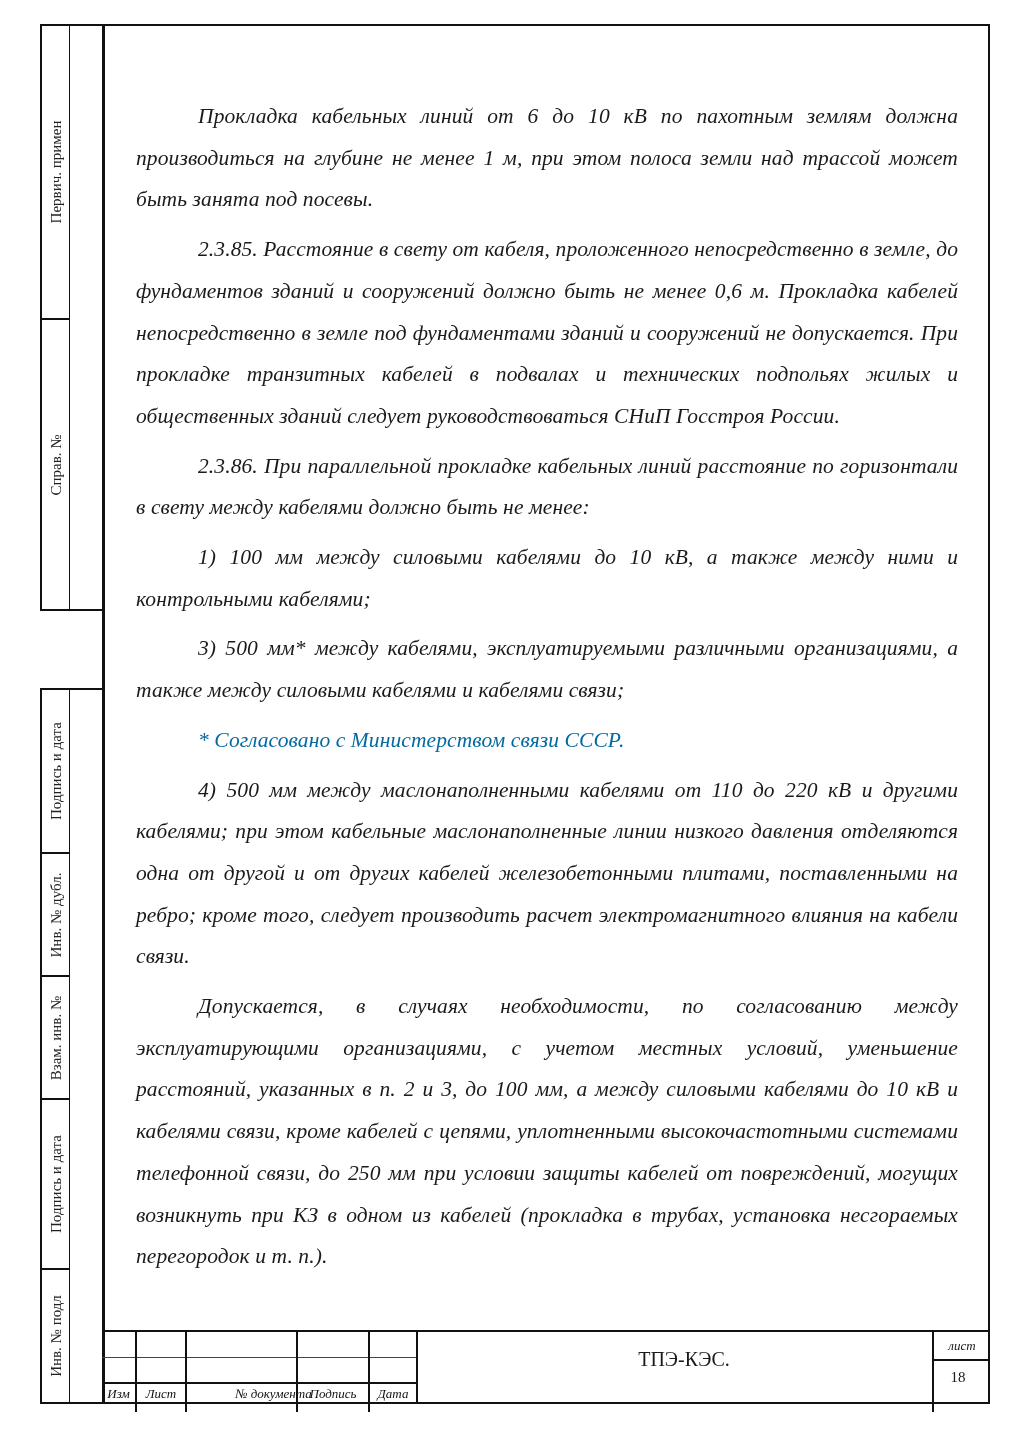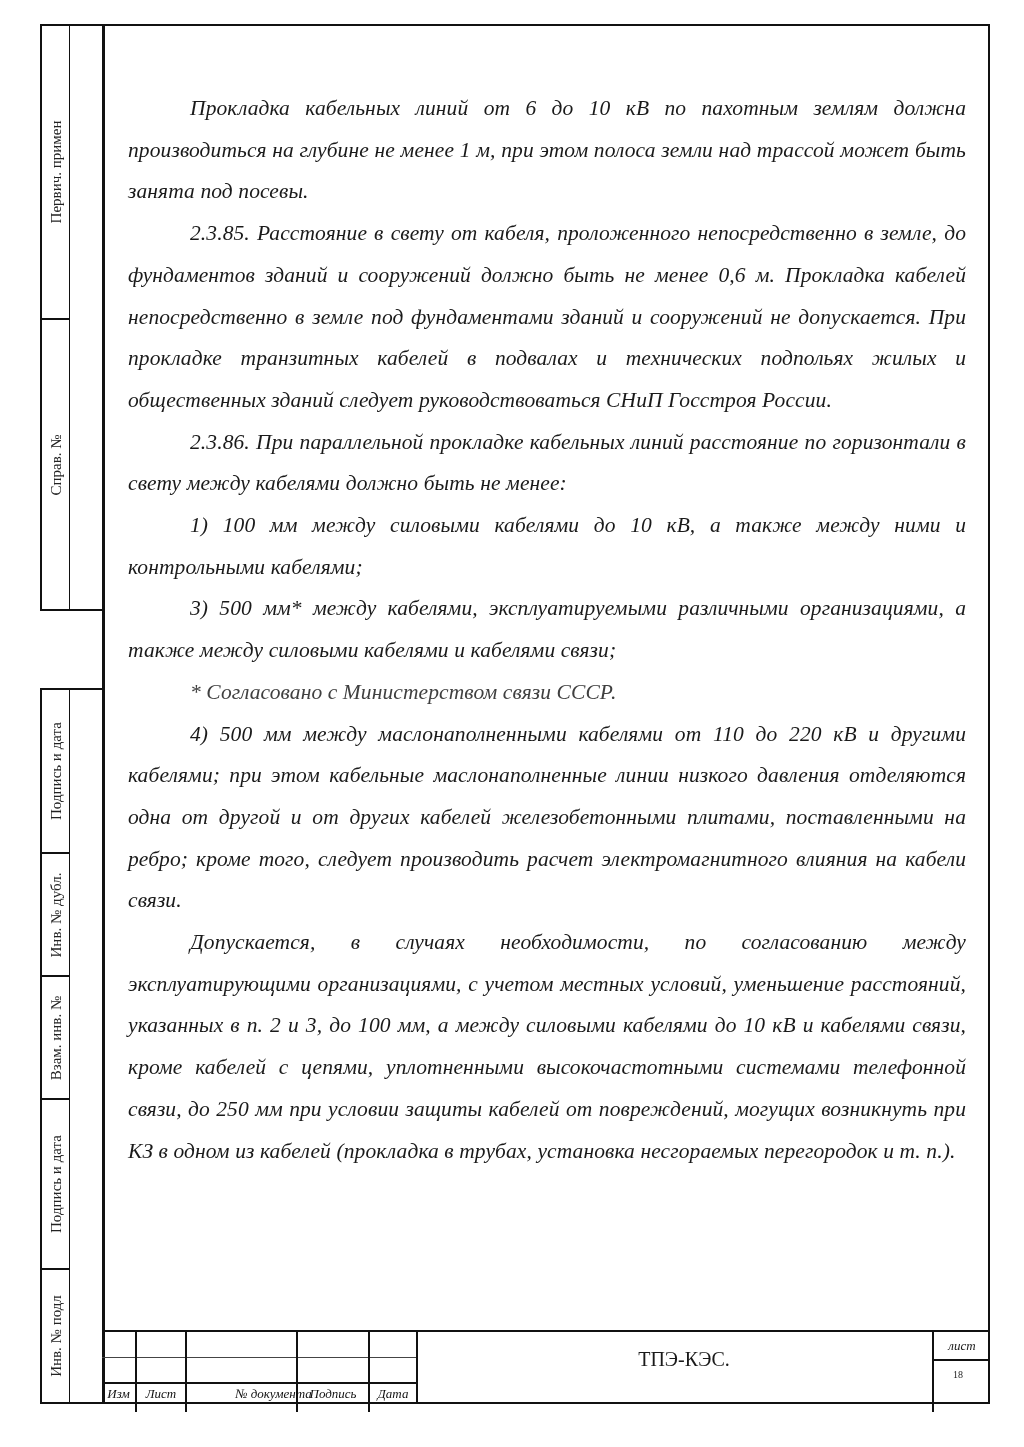--- a/index.html
+++ b/index.html
@@ -19,43 +19,43 @@
                box-sizing: border-box; }
   .side-cell:last-child { border-bottom: none; }
   .side-divider { position: absolute; left: 27px; top: 0; bottom: 0; width: 0;
                   border-left: 1.5px solid #111; }
   .side-label { position: absolute; left: 14px; top: 50%; white-space: nowrap;
                 transform: translate(-50%, -50%) rotate(-90deg); font-size: 15px; color: #222; }
 
   
   .content { position: absolute; left: 128px; top: 88px; width: 838px; }
   .p { font-style: italic; font-size: 21.5px; line-height: 41.7px; text-align: justify;
-       margin: 0; letter-spacing: 0.1px; }
+       margin: 8px; letter-spacing: 0.1px; }
   .p.indent { text-indent: 62px; }
-  .p.note { color: #404040; }
+  .p.note { color: #0369a1; }
 
   
   .stamp { position: absolute; left: 102px; top: 1330px; width: 888px; height: 74px;
            border-top: 2.5px solid #111; box-sizing: border-box; }
   .stamp-grid { position: absolute; left: 0; top: 0; height: 92px; width: 314px; }
   .sg-col { position: absolute; top: 0; height: 80px; border-left: 2px solid #111; }
   .sg-row { position: absolute; left: 0; width: 314px; border-top: 1.5px solid #444; }
   .sg-row.thick { border-top: 2px solid #111; }
   .sg-label { position: absolute; top: 54px; font-style: italic; font-size: 13px;
               text-align: center; color: #111; white-space: nowrap; }
   .stamp-title { position: absolute; left: 314px; top: 0; width: 516px; height: 72px;
                  border-left: 2px solid #111; text-align: center; }
   .title-1 { position: absolute; left: 16px; right: 0; top: 16px; font-size: 20px; }
   .title-2 { position: absolute; left: 0; right: 0; top: 42px; font-size: 18.5px; }
   .stamp-sheet { position: absolute; left: 830px; top: 0; width: 56px; height: 80px;
                  border-left: 2px solid #111; }
   .sheet-label { position: absolute; top: 6px; left: 0; right: 0; text-align: center;
                  font-style: italic; font-size: 13px; }
   .sheet-line { position: absolute; top: 27px; left: 0; right: 0; border-top: 2px solid #111; }
-  .sheet-num { position: absolute; top: 37px; left: 0; right: 8px; text-align: center; font-size: 10px; }
+  .sheet-num { position: absolute; top: 37px; left: 0; right: 8px; text-align: center; font-size: 15px; }
 </style>
 </head>
 <body>
 
 <div class="frame"></div>
 
 <div class="side-block side-top">
   <div class="side-divider"></div>
   <div class="side-cell" style="top:0;height:294px;">
     <span class="side-label">Первич. примен</span>

